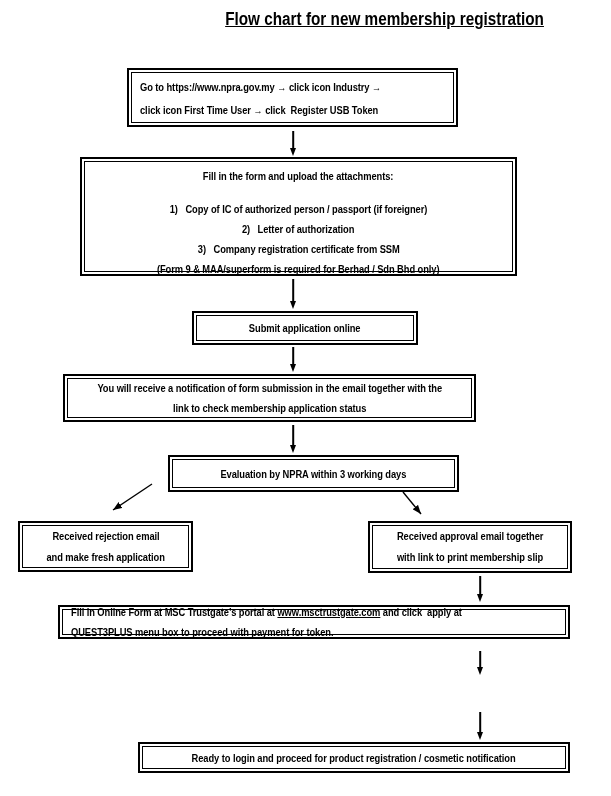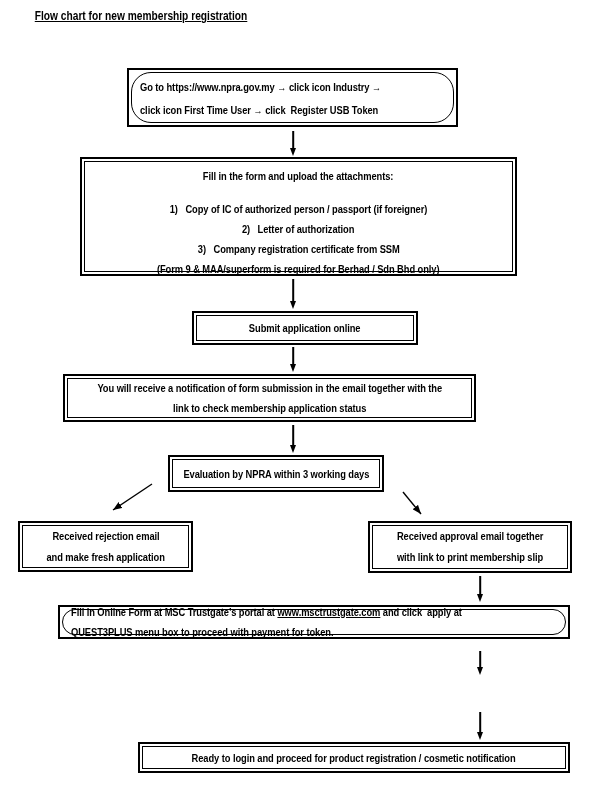--- a/index.html
+++ b/index.html
@@ -1,39 +1,39 @@
 <!DOCTYPE html>
 <html><head>
 <meta charset="utf-8">
 <style>
   html,body { margin:0; padding:0; background:#ffffff; }
   .page {
     position:relative; width:611px; height:796px; background:#ffffff;
     font-family:"Liberation Sans", sans-serif; color:#000; overflow:hidden;
   }
   .title {
-    position:absolute; left:16px; top:9px; width:572px; text-align:left;
-    font-size:12px; font-weight:bold;
+    position:absolute; left:0; top:9px; width:572px; text-align:right;
+    font-size:18px; font-weight:bold;
   }
   .title .t {
     display:inline-block; text-decoration:underline;
     transform:scaleX(0.85); transform-origin:50% 50%; white-space:pre;
   }
   
   .dbox {
     position:absolute; border:2px solid #000; padding:2px;
     box-sizing:border-box; background:#fff;
   }
   .dbox .inner {
     border:1px solid #000; width:100%; height:100%; box-sizing:border-box;
     display:flex; flex-direction:column; justify-content:center;
     font-weight:bold; font-size:11px;
   }
   .inner.center { align-items:center; text-align:center; }
-  .inner.left   { align-items:flex-start; text-align:left;border-radius:20px; }
+  .inner.left   { align-items:flex-start; text-align:left; }
   .txt {
     display:block; white-space:pre; letter-spacing:-0.1px;
     transform:scaleX(0.85); transform-origin:50% 50%;
   }
   .left .txt { transform-origin:0 50%; }
   .u { text-decoration:underline; }
   
   .varrow { position:absolute; width:10px; }
   .varrow .shaft {
     position:absolute; top:0; left:50%; transform:translateX(-50%);
@@ -99,21 +99,21 @@
       <span class="txt">You will receive a notification of form submission in the email together with the</span>
       <span class="txt">link to check membership application status</span>
     </div>
   </div>
 
   <div class="varrow" style="left:288px; top:425px; height:28px">
     <div class="shaft"></div>
     <div class="head"></div>
   </div>
 
-  <div class="dbox" style="left:168px; top:455px; width:216px; height:37px">
+  <div class="dbox" style="left:168px; top:455px; width:291px; height:37px">
     <div class="inner center">
       <span class="txt">Evaluation by NPRA within 3 working days</span>
     </div>
   </div>
 
   <svg class="diag" style="left:100px; top:478px" width="65" height="40">
     <defs>
       <marker id="ahL" markerUnits="userSpaceOnUse" markerWidth="9" markerHeight="7" refX="9" refY="3.5" orient="auto">
         <path d="M0,0 L9,3.5 L0,7 Z" fill="#000"></path>
       </marker>

